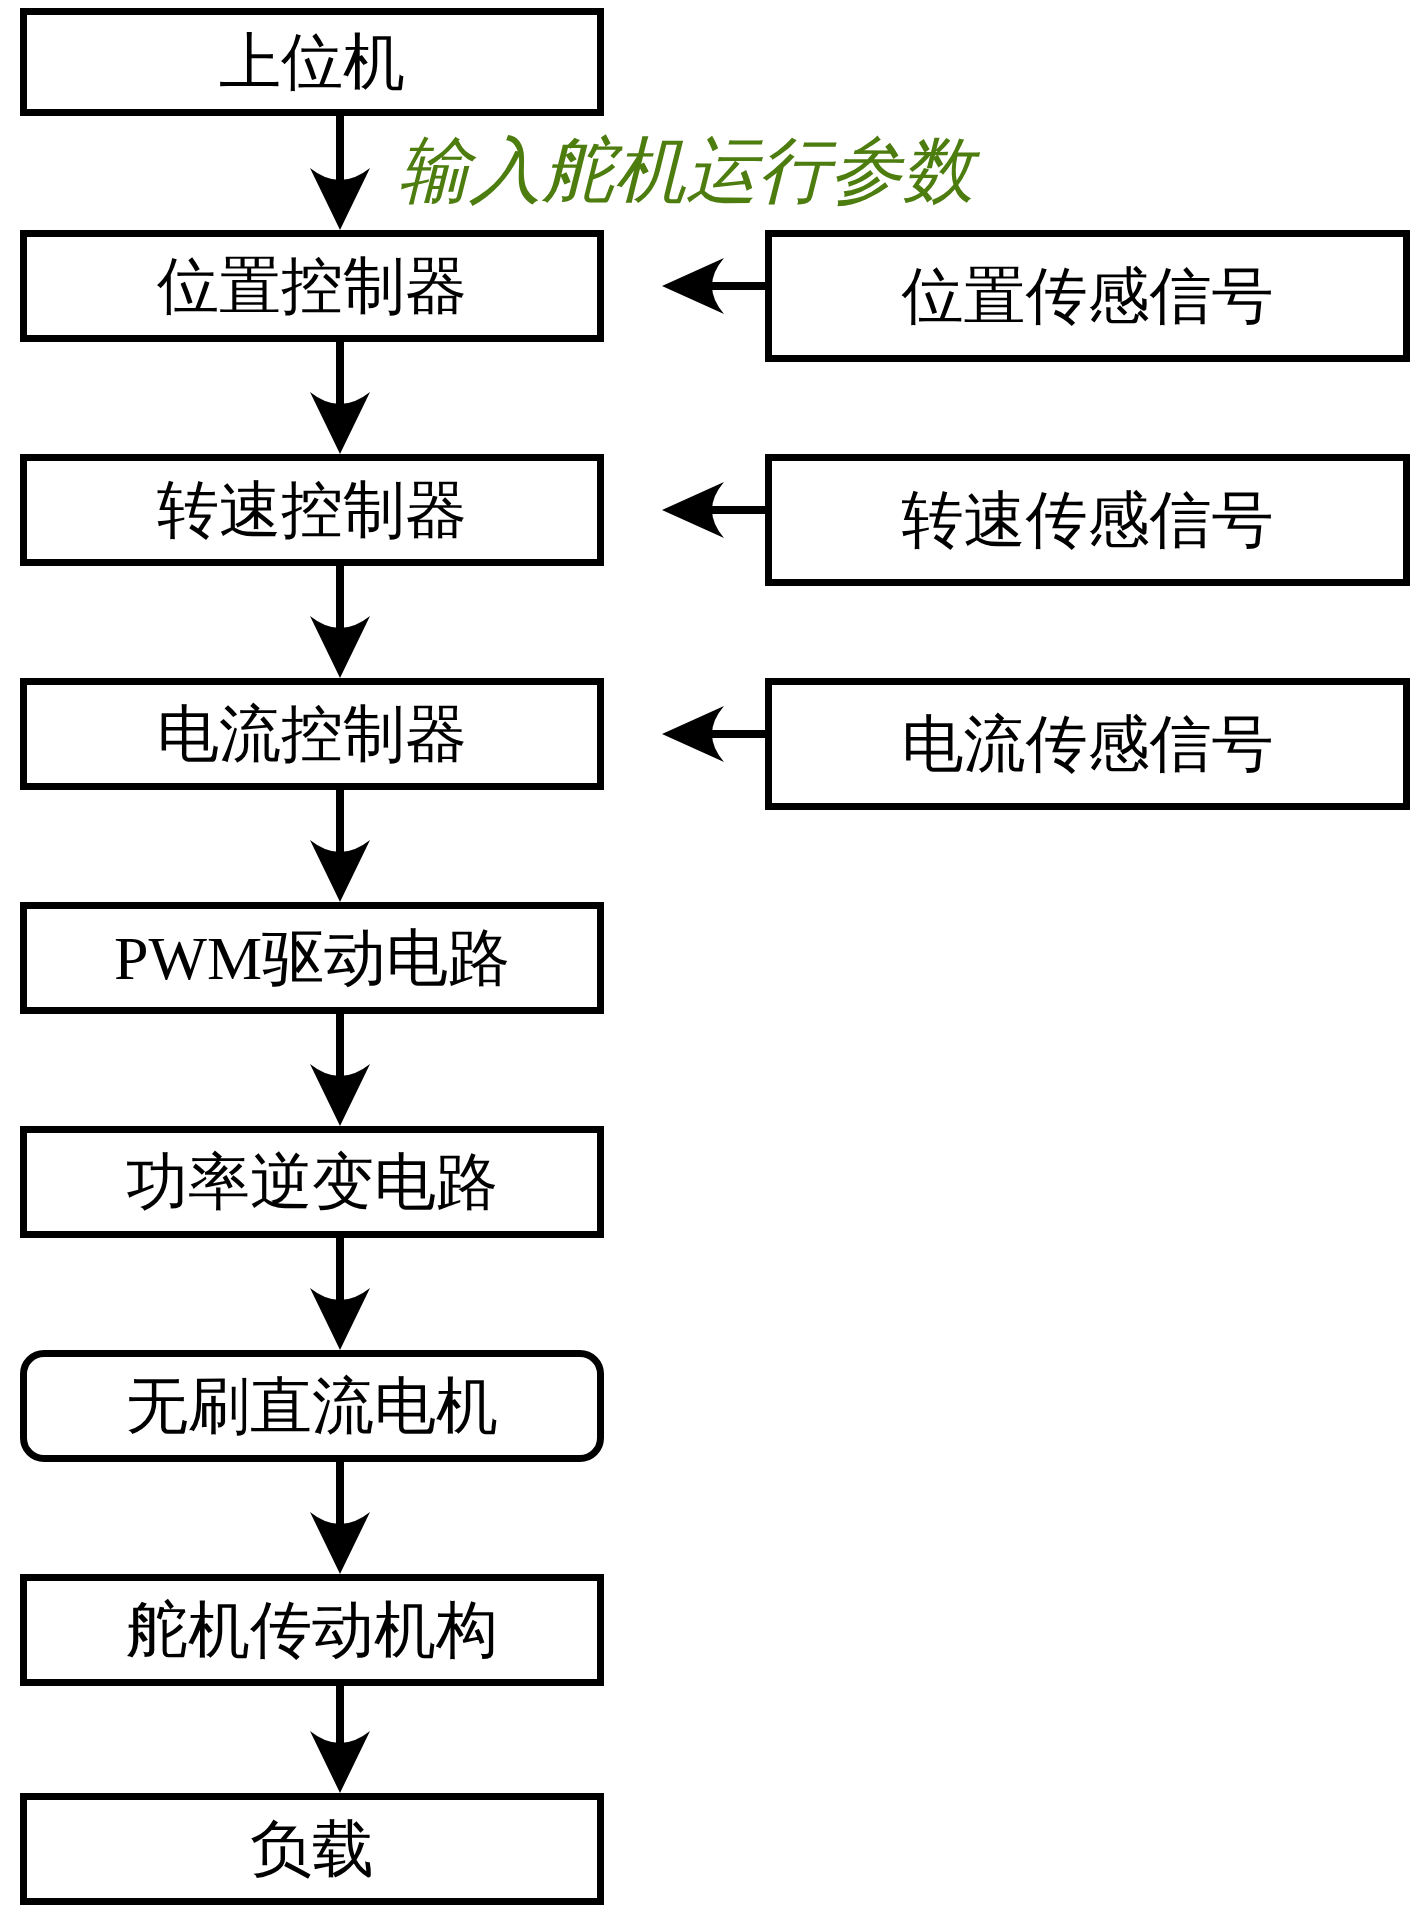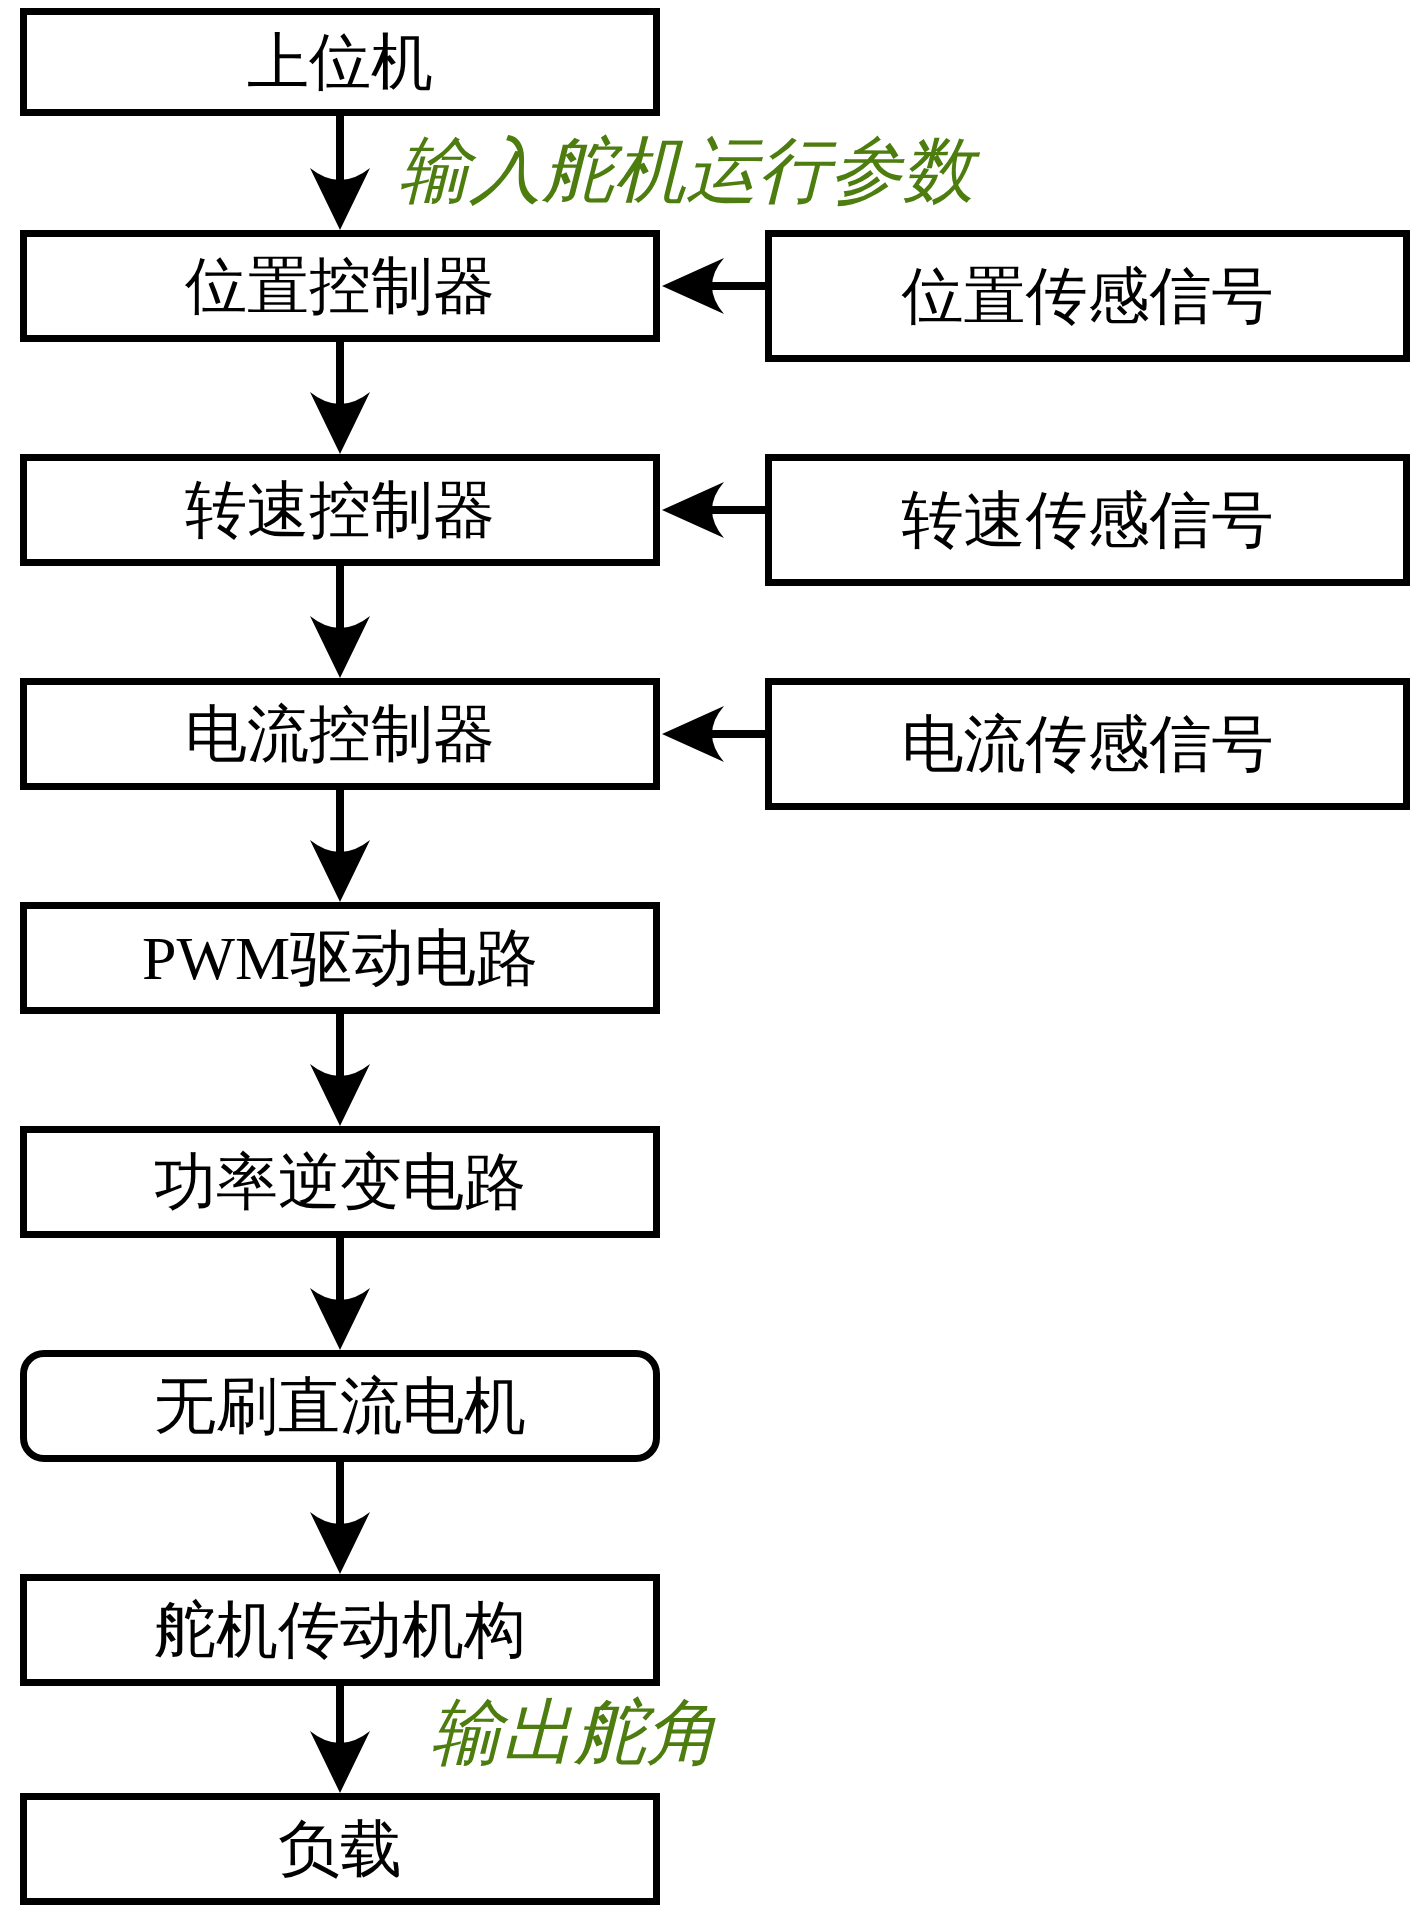--- a/index.html
+++ b/index.html
@@ -27,21 +27,21 @@
     border: 7px solid #000000;
     background: #ffffff;
     box-sizing: border-box;
     display: flex;
     align-items: center;
     justify-content: center;
     font-size: 62px;
     color: #000000;
     white-space: nowrap;
   }
-  .flow-node { left: 20px; width: 640px; height: 112px; }
+  .flow-node { left: 20px; width: 584px; height: 112px; }
   .sensor-node { left: 765px; width: 645px; height: 132px; }
   .fn0 { top: 8px; height: 108px; }
   .fn1 { top: 230px; }
   .fn2 { top: 454px; }
   .fn3 { top: 678px; }
   .fn4 { top: 902px; }
   .fn5 { top: 1126px; }
   .fn6 { top: 1350px; border-radius: 24px; }
   .fn7 { top: 1574px; }
   .fn8 { top: 1793px; }
@@ -121,15 +121,14 @@
   <div class="box flow-node fn5">功率逆变电路</div>
   <div class="box flow-node fn6">无刷直流电机</div>
   <div class="box flow-node fn7">舵机传动机构</div>
   <div class="box flow-node fn8">负载</div>
 
   <div class="box sensor-node sn0">位置传感信号</div>
   <div class="box sensor-node sn1">转速传感信号</div>
   <div class="box sensor-node sn2">电流传感信号</div>
 
   <div class="edge-label el-input">输入舵机运行参数</div>
-  <div class="edge-label el-output">输出舵角</div>
 
 </div>
 
 </body></html>

